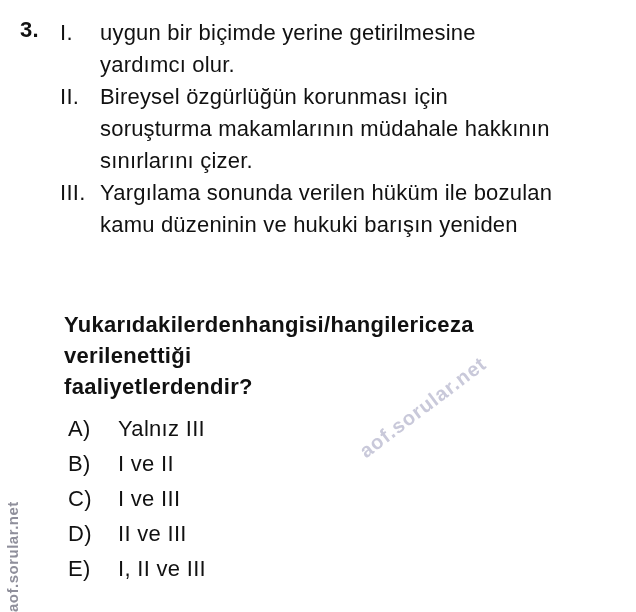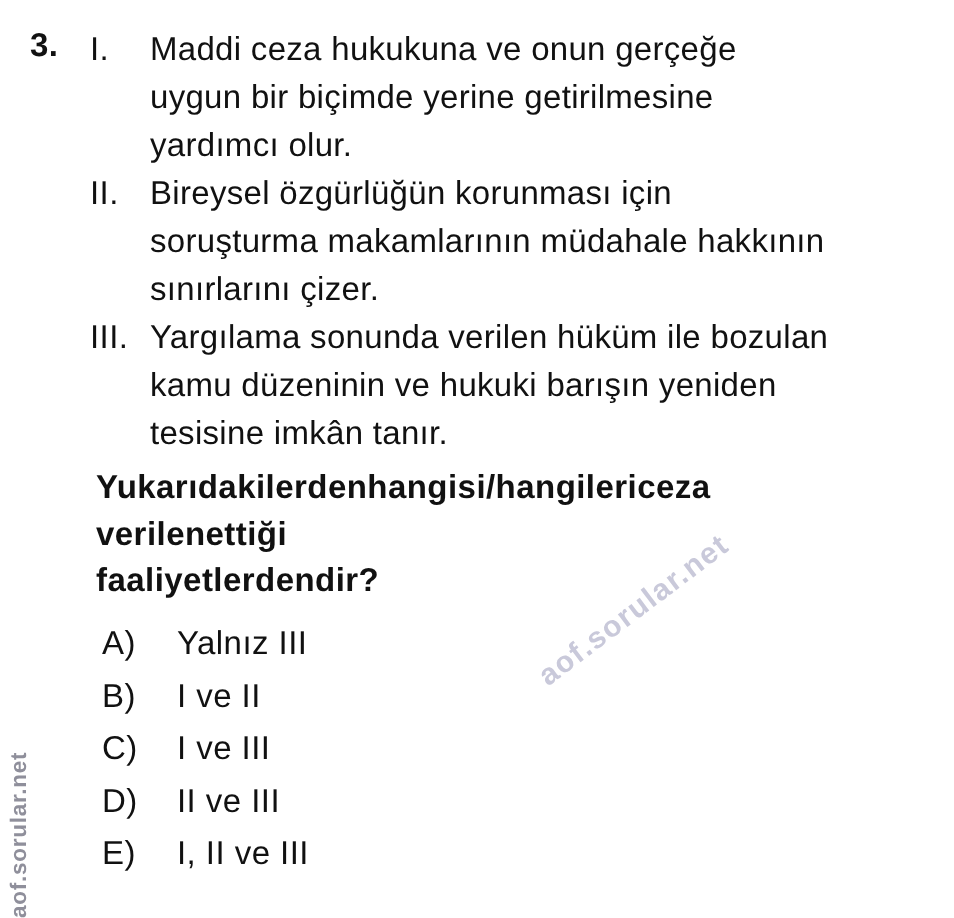--- a/index.html
+++ b/index.html
@@ -122,41 +122,39 @@
 
 <div class="page">
 
   <div class="qnum">3.</div>
 
   <div class="statements">
 
     <div class="stmt">
       <div class="numeral">I.</div>
       <div class="stext">
-        <div class="stline">Maddi ceza hukukuna ve onun gerçeğe</div>
         <div class="stline">uygun bir biçimde yerine getirilmesine</div>
         <div class="stline">yardımcı olur.</div>
       </div>
     </div>
 
     <div class="stmt">
       <div class="numeral">II.</div>
       <div class="stext">
         <div class="stline">Bireysel özgürlüğün korunması için</div>
         <div class="stline">soruşturma makamlarının müdahale hakkının</div>
         <div class="stline">sınırlarını çizer.</div>
       </div>
     </div>
 
     <div class="stmt">
       <div class="numeral">III.</div>
       <div class="stext">
         <div class="stline">Yargılama sonunda verilen hüküm ile bozulan</div>
         <div class="stline">kamu düzeninin ve hukuki barışın yeniden</div>
-        <div class="stline">tesisine imkân tanır.</div>
       </div>
     </div>
 
   </div>
 
   <div class="stem">
     <div class="stem-line">
       <span>Yukarıdakilerden</span>
       <span>hangisi/hangileri</span>
       <span>ceza</span>

